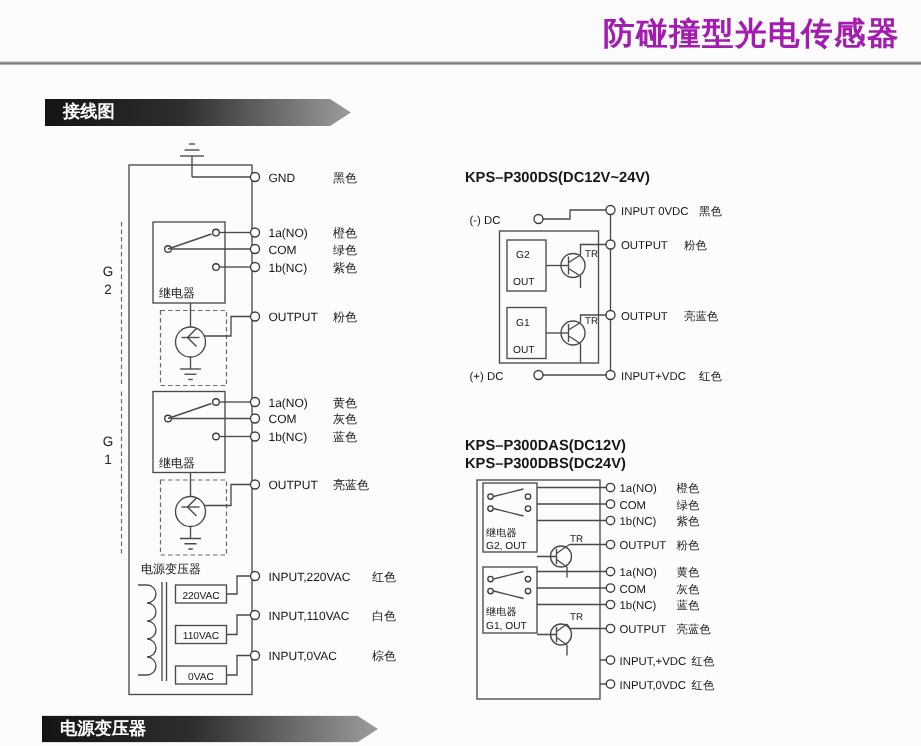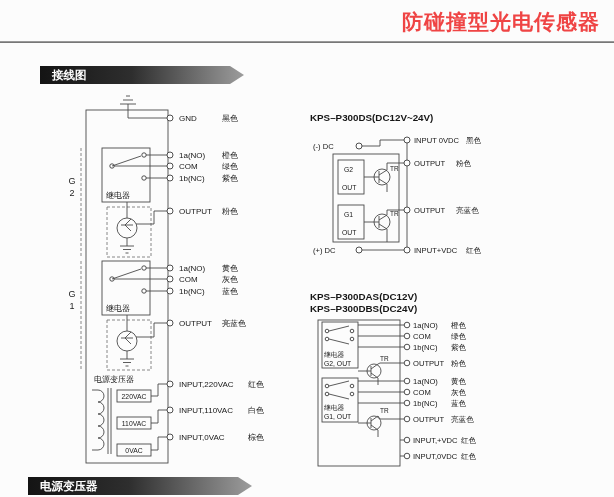--- a/index.html
+++ b/index.html
@@ -1,23 +1,23 @@
 <!DOCTYPE html>
 <html><head>
 <meta charset="utf-8">
 <style>
   *{margin:0;padding:0;box-sizing:border-box;}
   html,body{width:614px;height:497px;}
   body{position:relative;background:#fcfcfc;font-family:"Liberation Sans",sans-serif;overflow:hidden;color:#111;}
-  .page-title{position:absolute;top:8px;right:14px;font-size:21px;font-weight:bold;color:#ef4444;letter-spacing:1px;}
+  .page-title{position:absolute;top:8px;right:14px;font-size:21px;font-weight:bold;color:#a21caf;letter-spacing:1px;}
   .rule{position:absolute;top:41px;left:0;width:614px;height:2px;background:linear-gradient(#aaa,#666);}
   .banner{position:absolute;height:18px;color:#fff;font-weight:bold;font-size:11.5px;line-height:18px;padding-left:12px;
           background:linear-gradient(90deg,#141414 0%,#2e2e2e 45%,#9c9c9c 100%);
           clip-path:polygon(0 0,calc(100% - 14px) 0,100% 50%,calc(100% - 14px) 100%,0 100%);}
-  .banner-wiring{left:40px;top:66px;width:204px;}
+  .banner-wiring{left:30px;top:66px;width:204px;}
   .banner-control{left:28px;top:477px;width:224px;}
   .vlabel{position:absolute;writing-mode:vertical-lr;text-orientation:upright;font-size:9px;color:#222;letter-spacing:2px;line-height:10px;}
   .vlabel-g2{left:67px;top:176px;}
   .vlabel-g1{left:67px;top:289px;}
   svg{position:absolute;top:0;left:0;}
   svg text{font-family:"Liberation Sans",sans-serif;fill:#161616;stroke:none;}
   .w{stroke:#4a4a4a;stroke-width:0.9;fill:none;}
   .dash{stroke:#6a6a6a;stroke-width:0.8;fill:none;stroke-dasharray:3,2;}
   .term{fill:#fff;stroke:#3c3c3c;stroke-width:0.9;}
   .t8{font-size:8px;} .t7{font-size:7.6px;} .t68{font-size:6.8px;} .t65{font-size:6.5px;}

